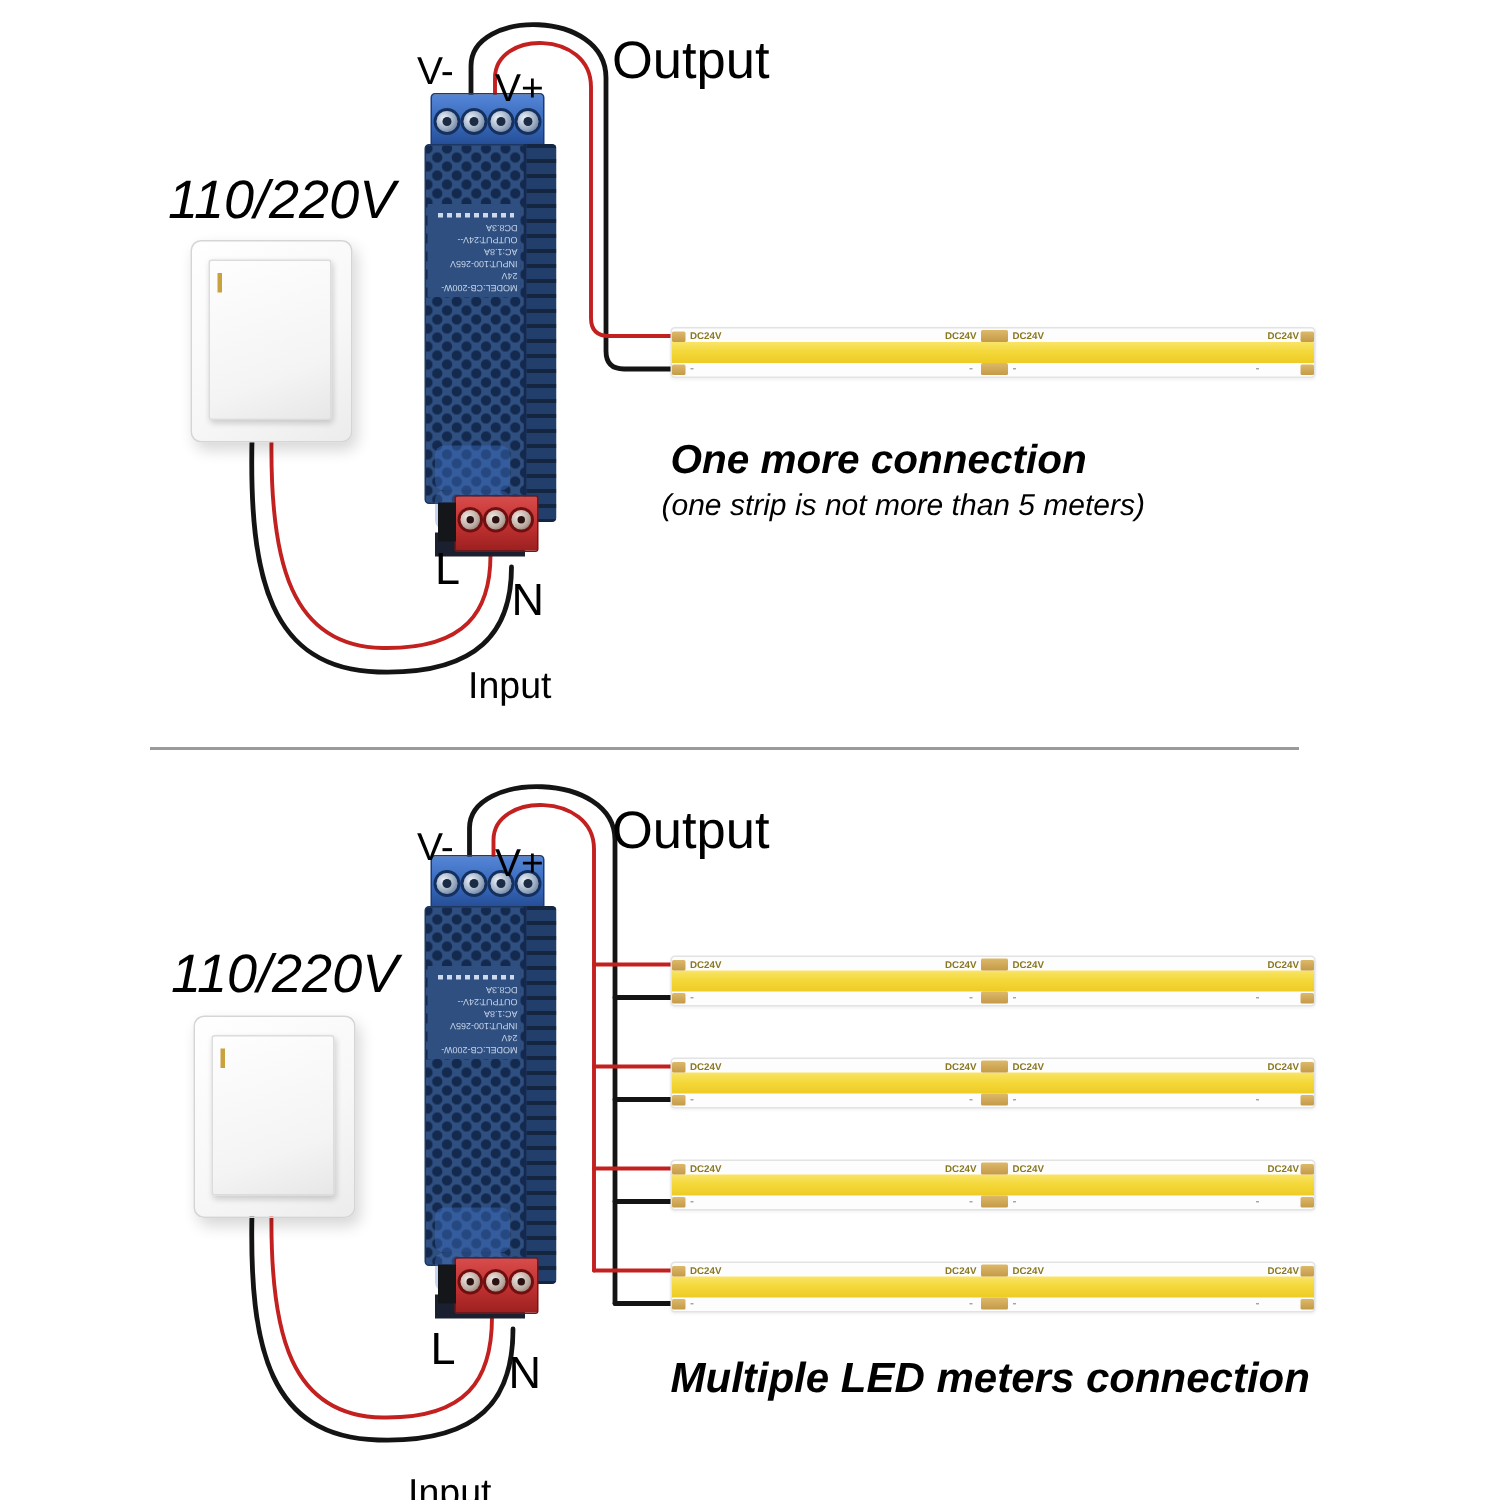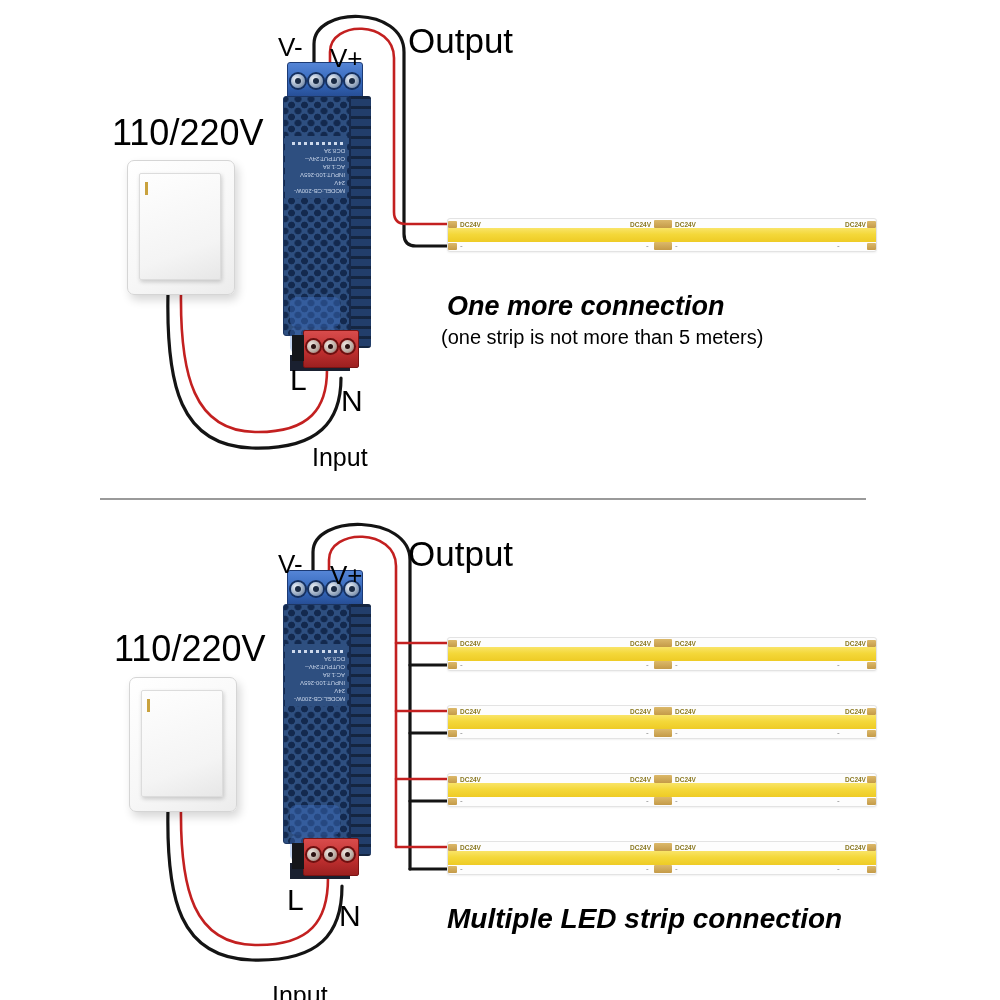--- a/index.html
+++ b/index.html
@@ -6,27 +6,27 @@
   body{
     width:1000px;height:1000px;position:relative;background:#ffffff;
     font-family:"Liberation Sans", sans-serif;color:#000;overflow:hidden;
   }
   
   #wires{position:absolute;left:0;top:0;width:1000px;height:1000px;pointer-events:none;}
   .wire-black{fill:none;stroke:#141414;stroke-width:3.2;stroke-linecap:round;}
   .wire-red{fill:none;stroke:#c32020;stroke-width:2.6;stroke-linecap:round;}
   
   .lbl{position:absolute;white-space:nowrap;}
-  .lbl-voltage{font-size:36px;letter-spacing:0px;}
+  .lbl-voltage{font-size:36px;letter-spacing:0px;font-style:italic;}
   .lbl-vm,.lbl-vp{font-size:26px;}
   .lbl-output{font-size:35px;}
   .lbl-L,.lbl-N{font-size:30px;}
   .lbl-input{font-size:25px;margin-top:20px;}
   .lbl-title{font-size:27px;font-weight:bold;font-style:italic;}
-  .lbl-subtitle{font-size:20px;}
+  .lbl-subtitle{font-size:20px;font-style:italic;}
   .divider{position:absolute;left:100px;top:498px;width:766px;height:2px;background:#9a9a9a;}
   
   .switch{position:absolute;width:106px;height:133px;border-radius:7px;
     background:linear-gradient(145deg,#ffffff 0%,#f7f7f7 60%,#ececec 100%);
     border:1px solid #d5d5d5;box-shadow:3px 5px 10px rgba(0,0,0,.16);}
   .switch-rocker{position:absolute;left:11px;top:12px;right:13px;bottom:14px;
     background:linear-gradient(160deg,#fefefe 0%,#f4f4f4 70%,#e7e7e7 100%);
     border:1px solid #dcdcdc;border-radius:2px;box-shadow:1px 2px 4px rgba(0,0,0,.18);}
   .switch-mark{position:absolute;left:5px;top:8px;width:3px;height:13px;background:#c9a23e;}
   
@@ -286,13 +286,13 @@
   <span class="slab sl-l">DC24V</span>
   <span class="slab sl-ml">DC24V</span>
   <span class="slab sl-mr">DC24V</span>
   <span class="slab sl-r">DC24V</span>
   <span class="smin sm-l">-</span>
   <span class="smin sm-ml">-</span>
   <span class="smin sm-mr">-</span>
   <span class="smin sm-r">-</span>
 </div>
 
-<div class="lbl lbl-title" style="left:447px;top:903px;font-size:28px;">Multiple LED strip connection</div>
+<div class="lbl lbl-title" style="left:447px;top:903px;font-size:28px;">Multiple LED meters connection</div>
 
 </body></html>

